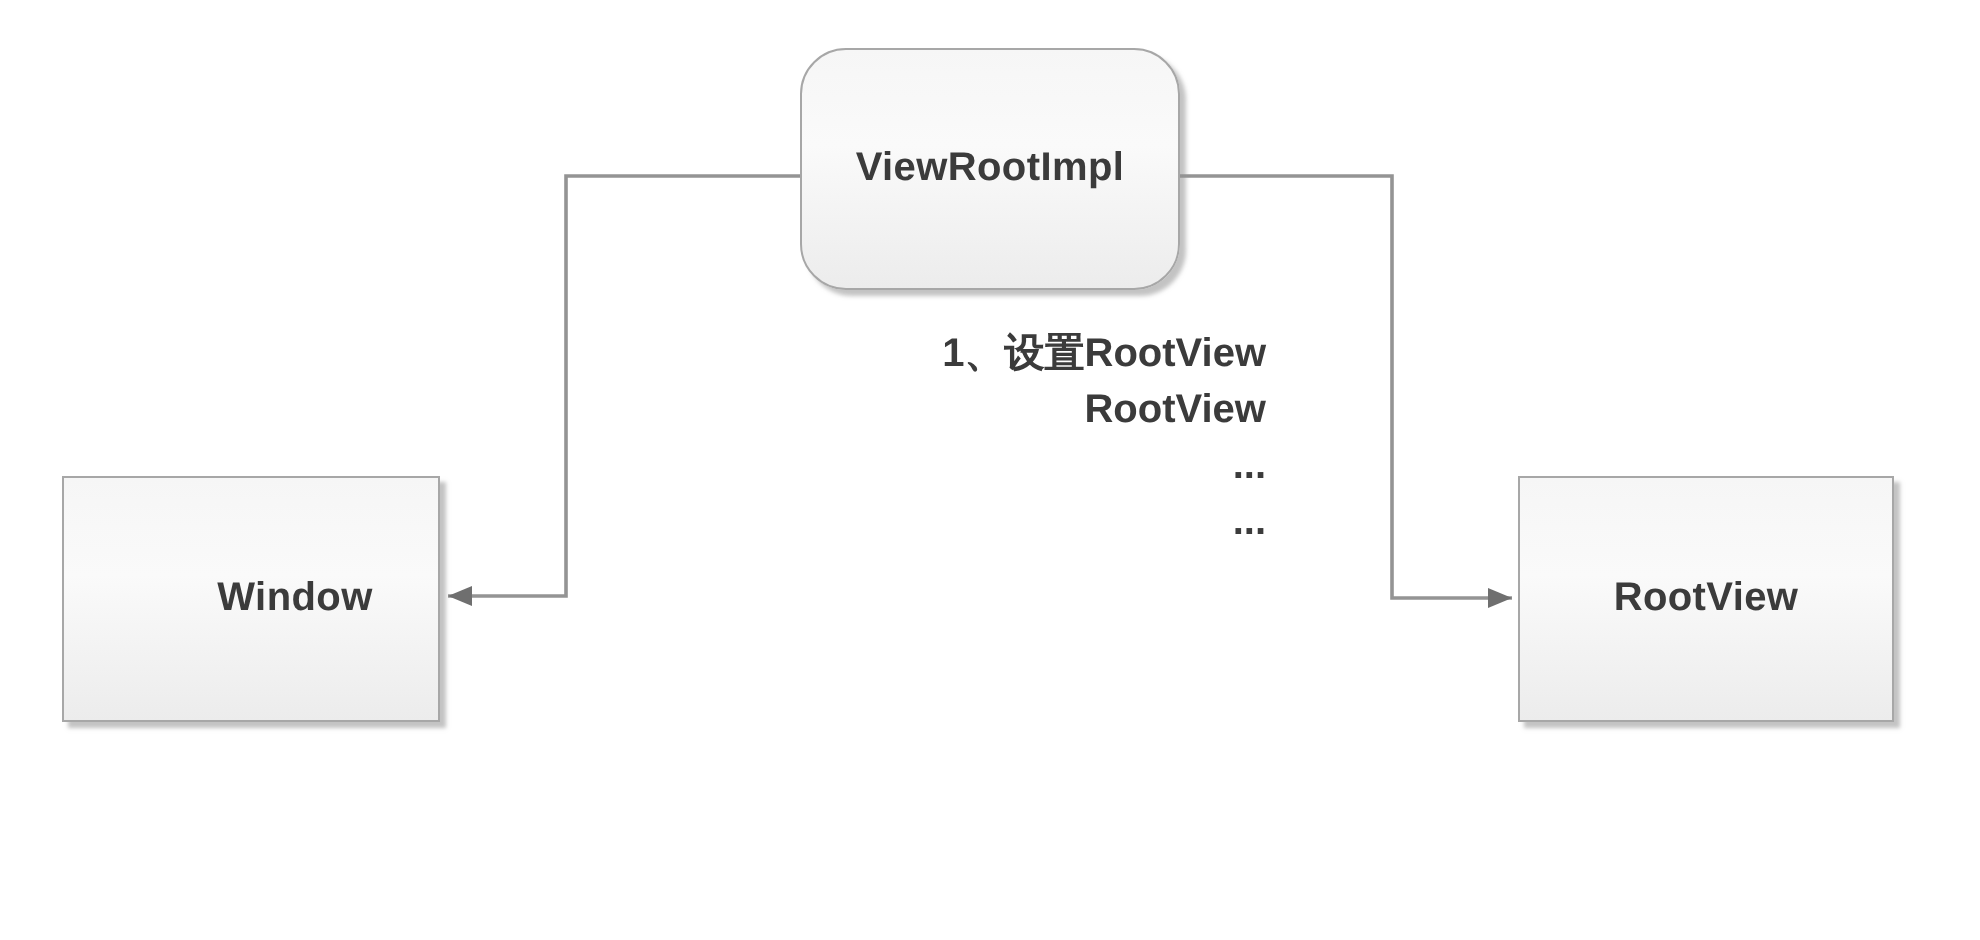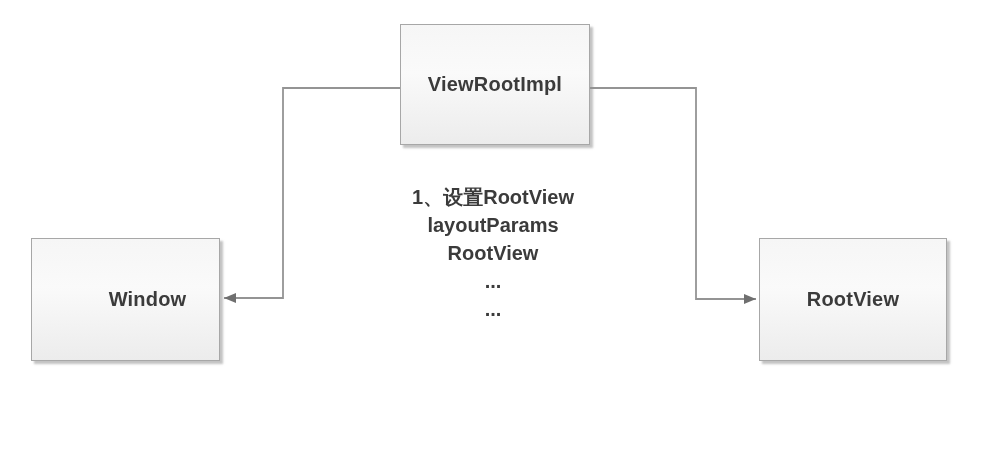--- a/index.html
+++ b/index.html
@@ -38,41 +38,41 @@
     font-weight: 600;
     color: #3b3b3b;
     letter-spacing: 0.2px;
     white-space: nowrap;
   }
   .node-top {
     left: 400px;
     top: 24px;
     width: 190px;
     height: 121px;
+    border-radius: 23px;
   }
   .node-left {
     left: 31px;
     top: 238px;
     width: 189px;
     height: 123px;
     padding-left: 44px;
   }
   .node-right {
     left: 759px;
     top: 238px;
     width: 188px;
     height: 123px;
   }
   .notes {
     position: absolute;
     left: 353px;
     top: 163px;
     width: 280px;
-    text-align: center;
-    margin-top: 20px;
+    text-align: right;
   }
   .note-line {
     font-size: 20px;
     line-height: 28px;
     font-weight: 600;
     color: #3b3b3b;
     white-space: nowrap;
   }
 </style>
 </head>
@@ -97,19 +97,18 @@
   <div class="node node-left">
     <span class="node-label">Window</span>
   </div>
 
   <div class="node node-right">
     <span class="node-label">RootView</span>
   </div>
 
   <div class="notes">
     <div class="note-line">1、设置RootView</div>
-    <div class="note-line">layoutParams</div>
     <div class="note-line">RootView</div>
     <div class="note-line">...</div>
     <div class="note-line">...</div>
   </div>
 
 </div>
 
 </body></html>

